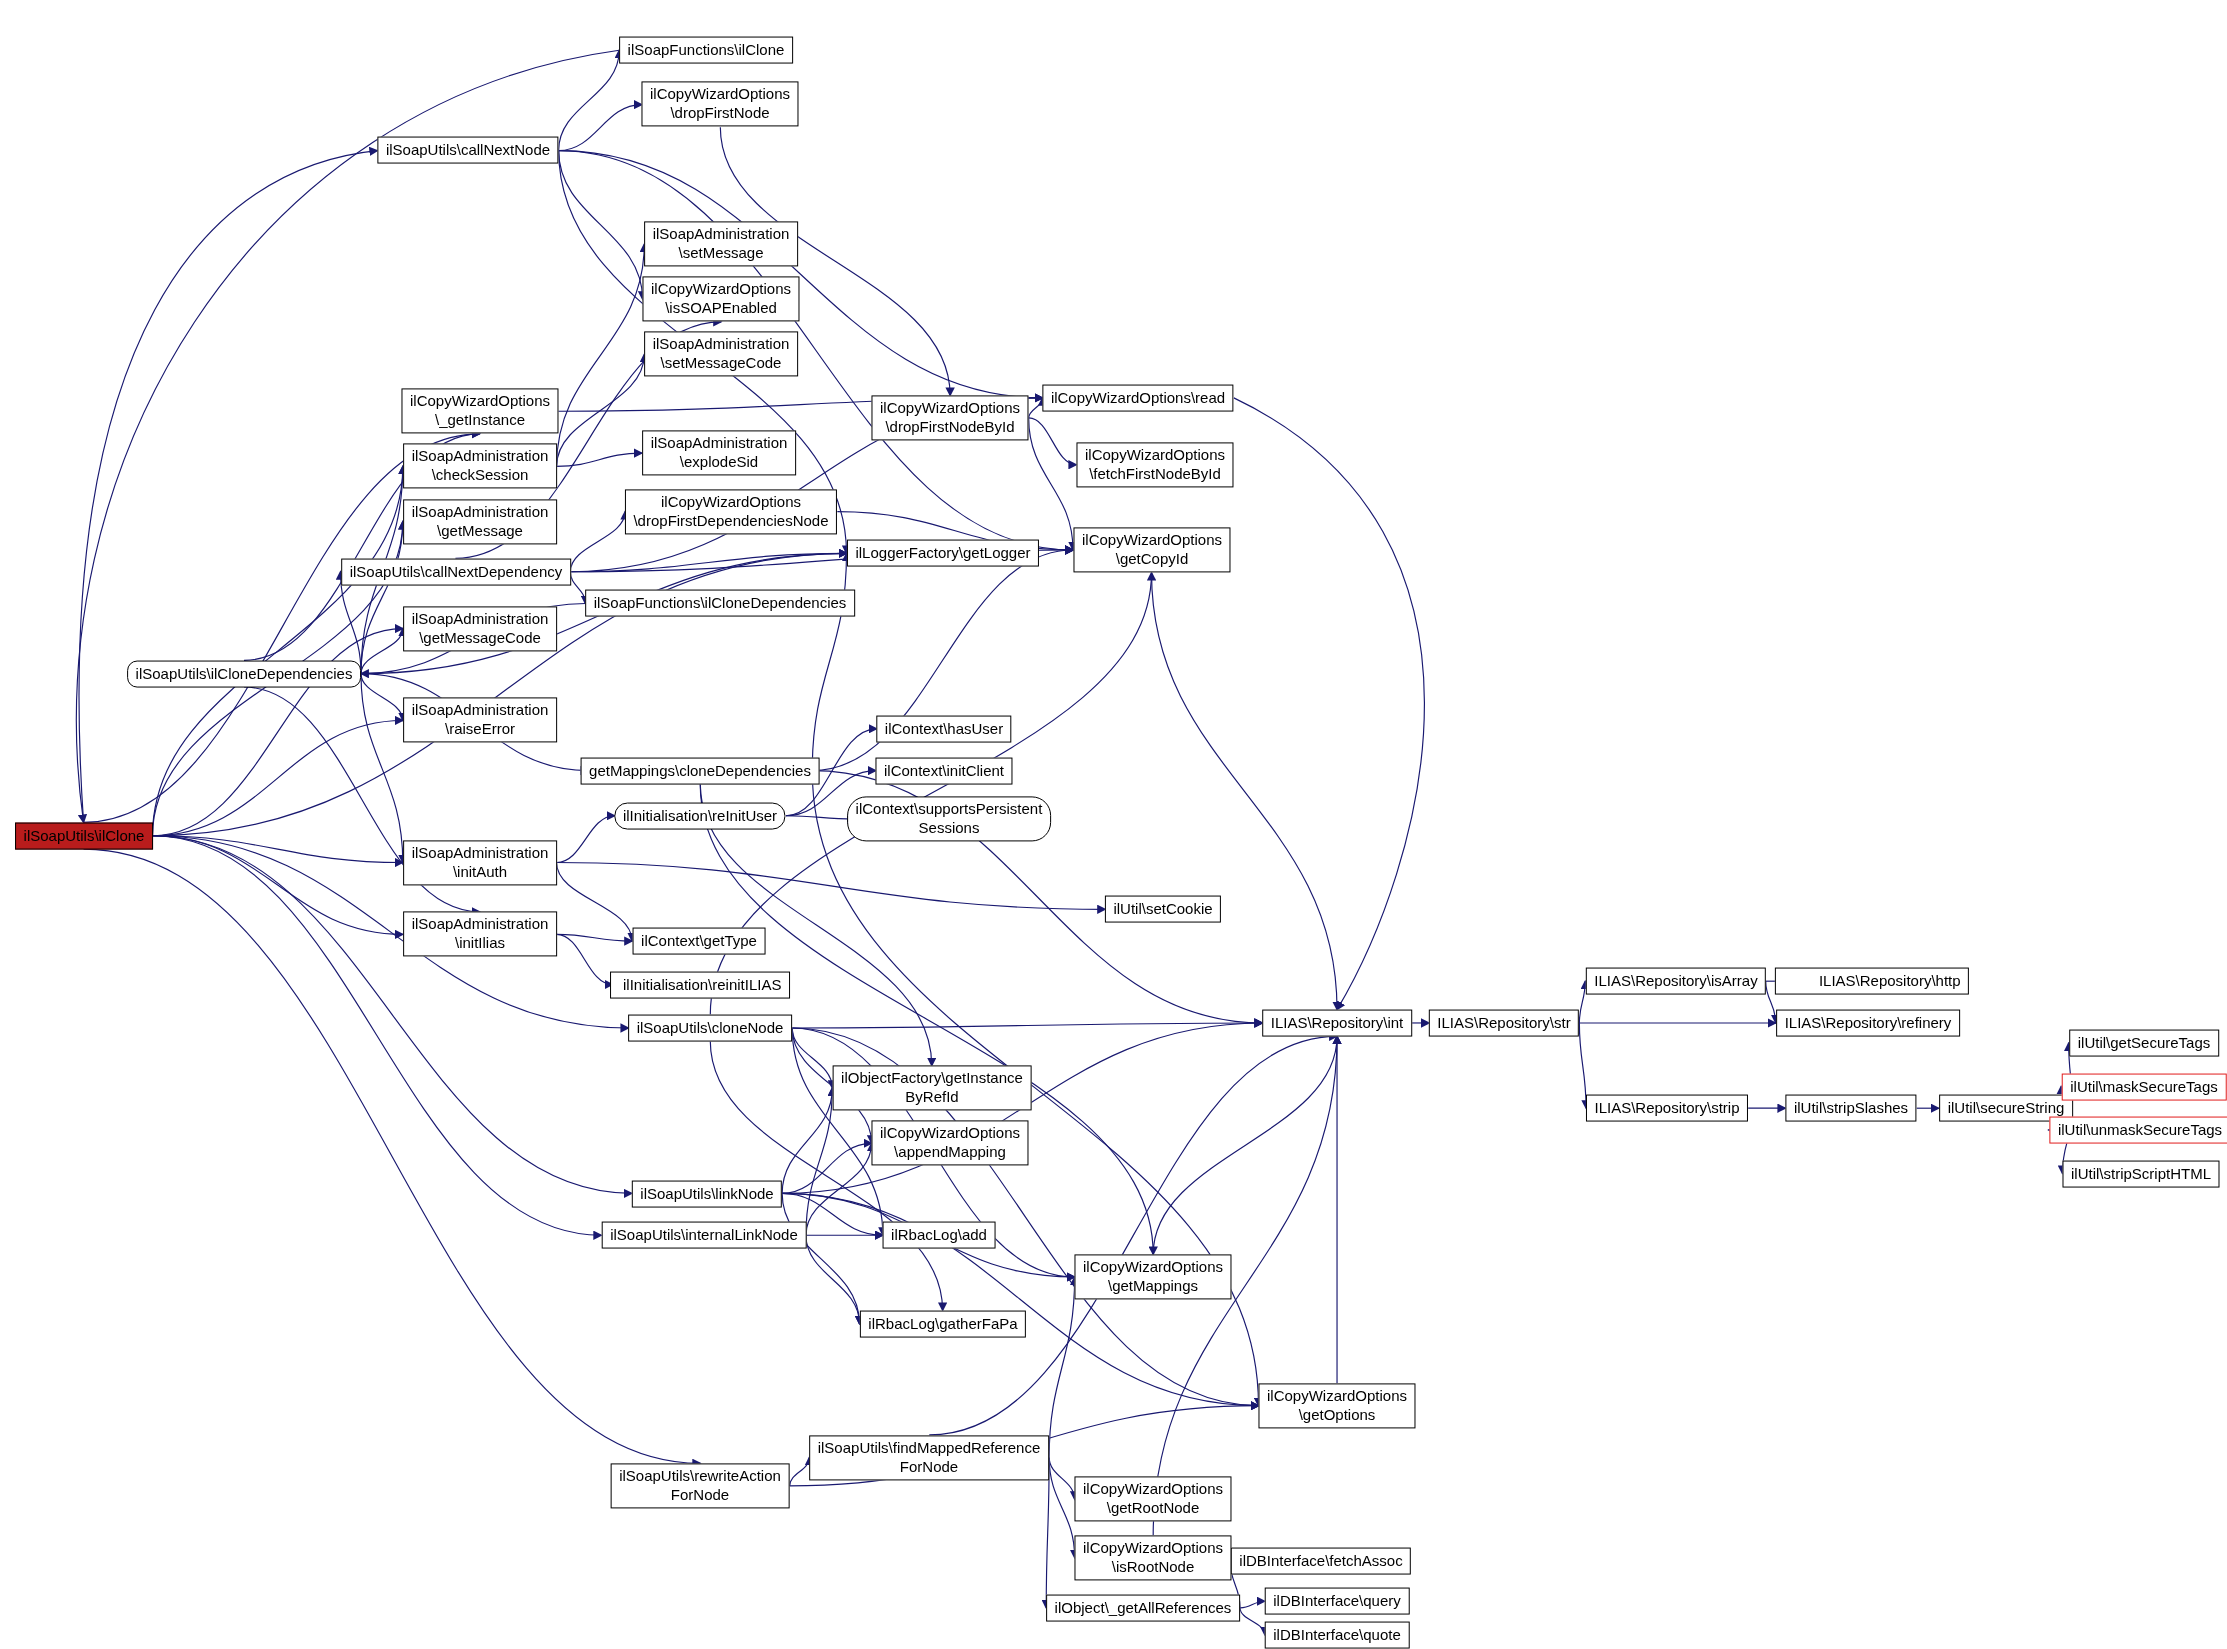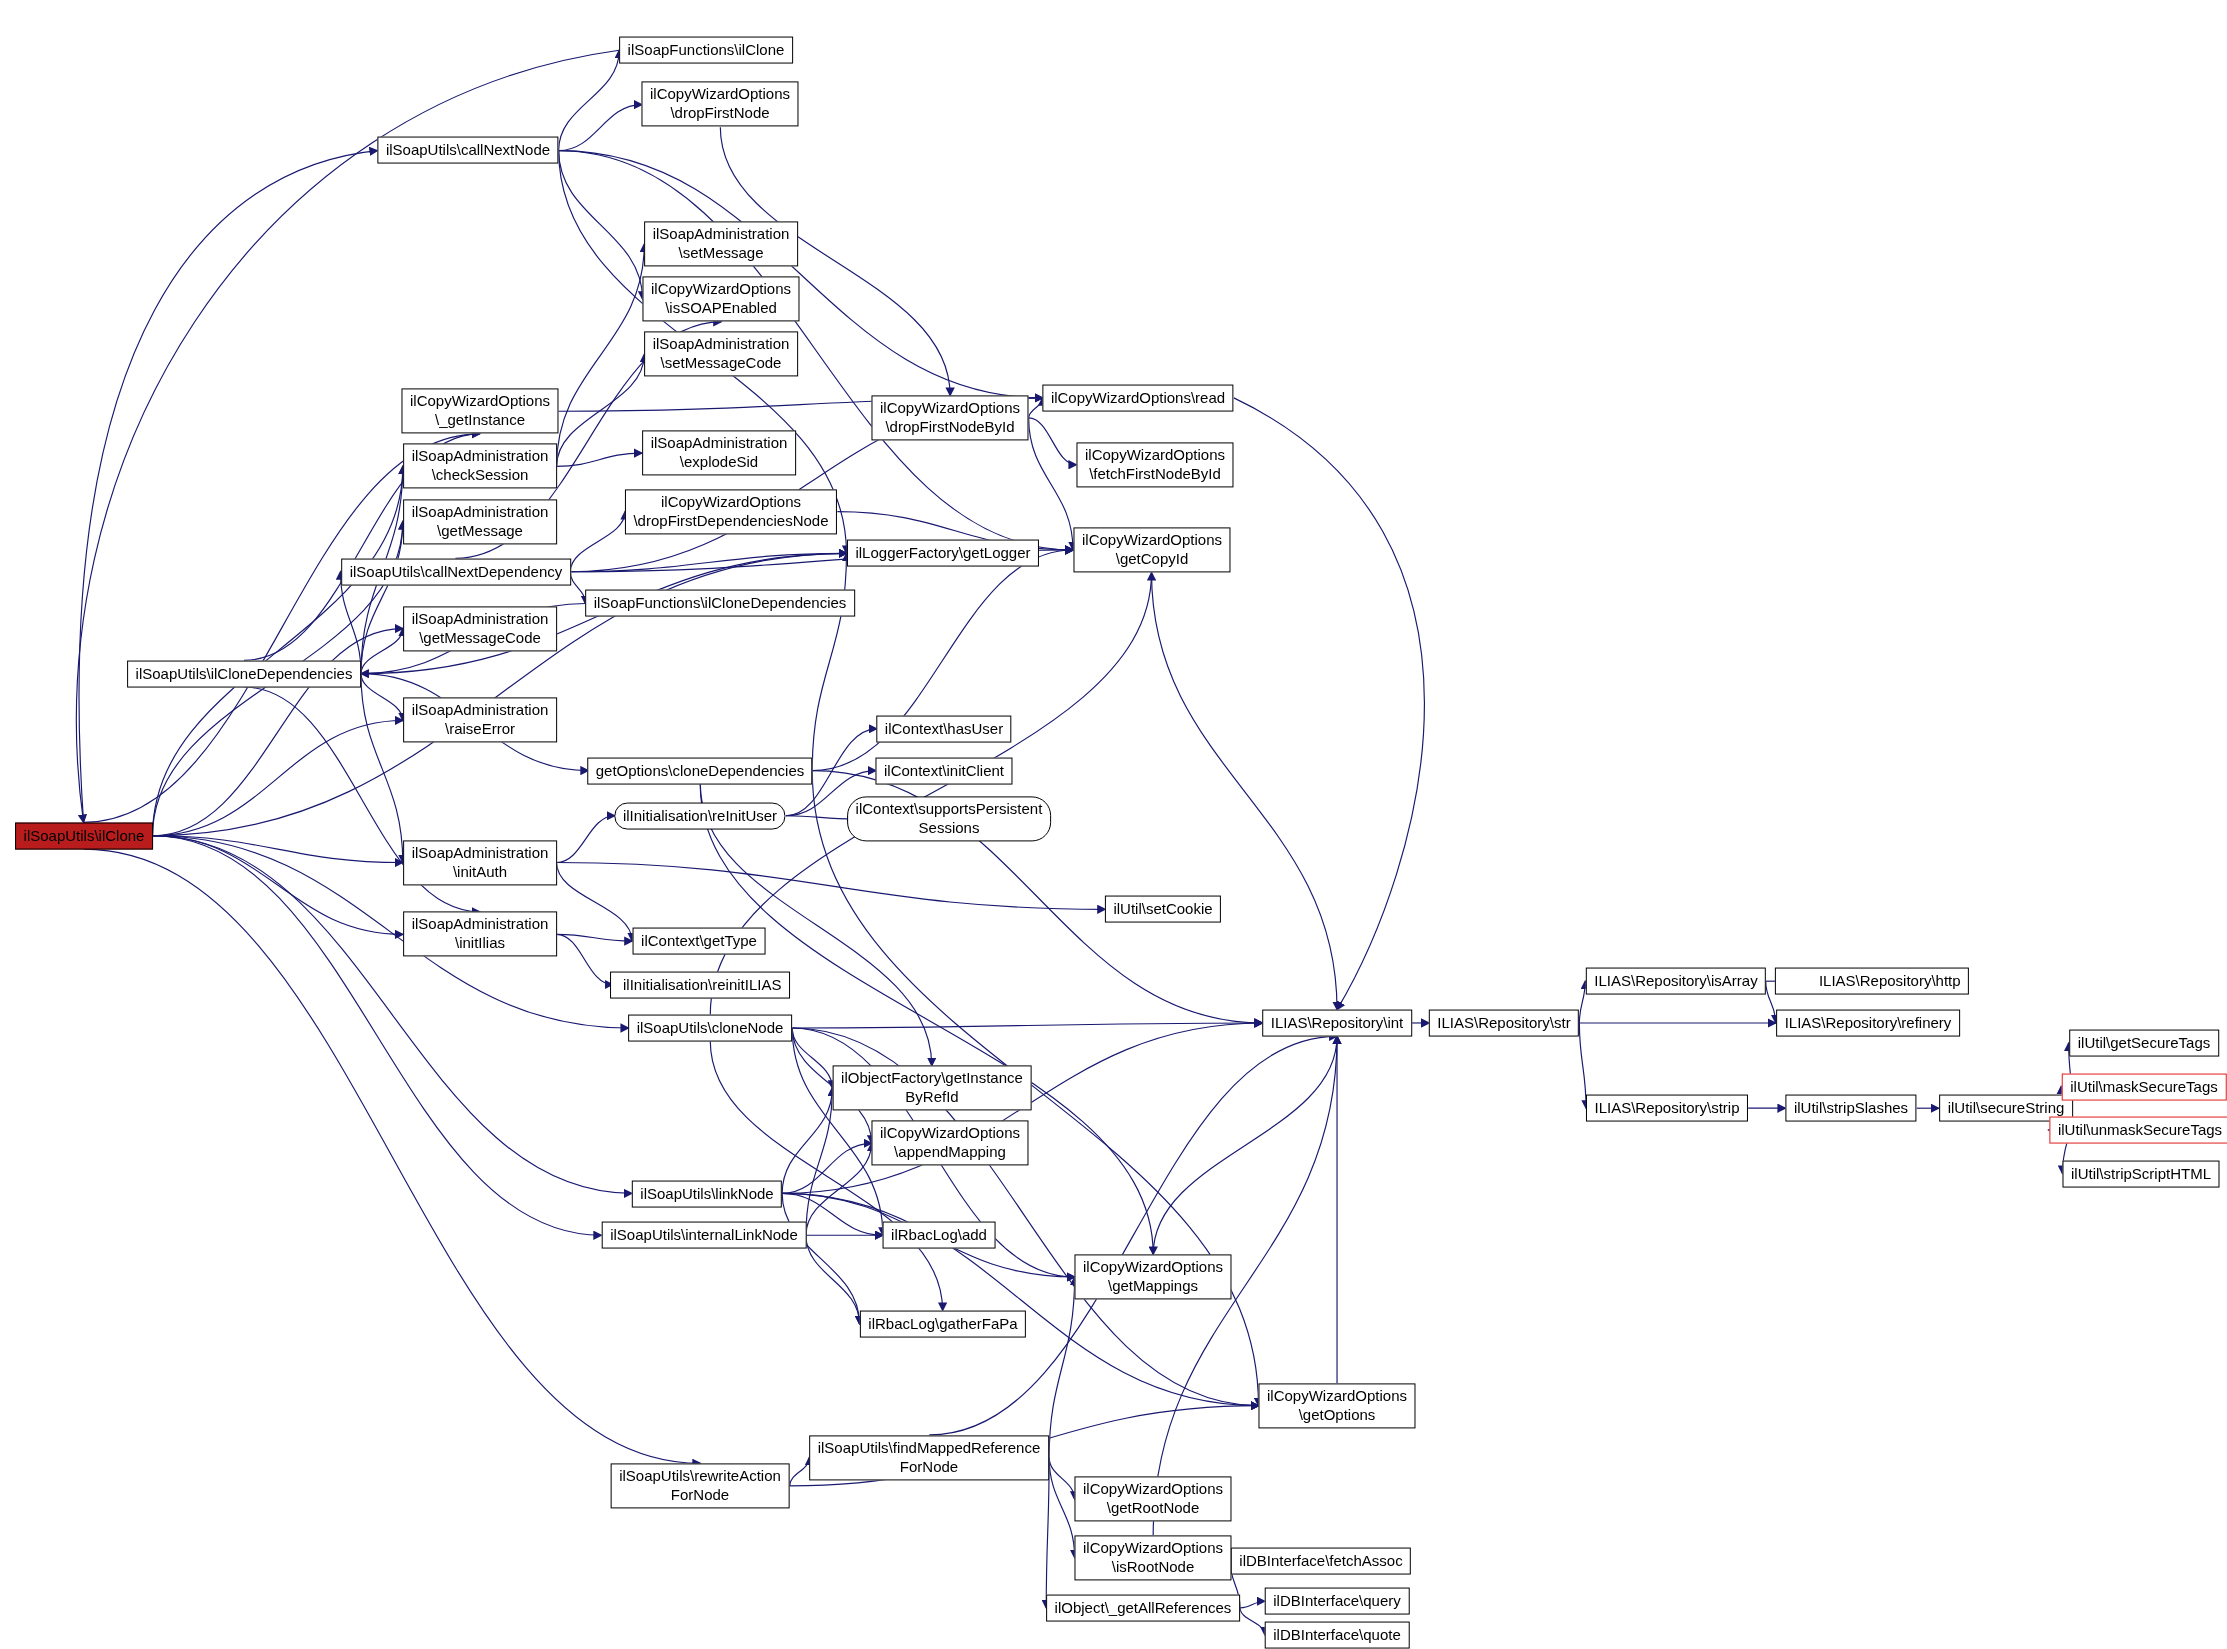--- a/index.html
+++ b/index.html
@@ -149,31 +149,31 @@
 \explodeSid</div>
     <div class="node" style="left: 480px; top: 522px;">ilSoapAdministration
 \getMessage</div>
     <div class="node" style="left: 731px; top: 512px;">ilCopyWizardOptions
 \dropFirstDependenciesNode</div>
     <div class="node" style="left: 456px; top: 572px;">ilSoapUtils\callNextDependency</div>
     <div class="node" style="left: 943px; top: 553px;">ilLoggerFactory\getLogger</div>
     <div class="node" style="left: 720px; top: 603px;">ilSoapFunctions\ilCloneDependencies</div>
     <div class="node" style="left: 480px; top: 629px;">ilSoapAdministration
 \getMessageCode</div>
-    <div class="node" style="left: 244px; top: 674px;">ilSoapUtils\ilCloneDependencies</div>
+    <div class="node" style="left: 244px; top: 674px; border-radius: 10px;">ilSoapUtils\ilCloneDependencies</div>
     <div class="node" style="left: 480px; top: 720px;">ilSoapAdministration
 \raiseError</div>
     <div class="node" style="left: 950px; top: 418px;">ilCopyWizardOptions
 \dropFirstNodeById</div>
     <div class="node" style="left: 1138px; top: 398px;">ilCopyWizardOptions\read</div>
     <div class="node" style="left: 1155px; top: 465px;">ilCopyWizardOptions
 \fetchFirstNodeById</div>
     <div class="node" style="left: 1152px; top: 550px;">ilCopyWizardOptions
 \getCopyId</div>
-    <div class="node" style="left: 700px; top: 771px;">getOptions\cloneDependencies</div>
+    <div class="node" style="left: 700px; top: 771px;">getMappings\cloneDependencies</div>
     <div class="node" style="left: 944px; top: 729px;">ilContext\hasUser</div>
     <div class="node" style="left: 944px; top: 771px;">ilContext\initClient</div>
     <div class="node" style="left: 700px; top: 816px; border-radius: 13px;">ilInitialisation\reInitUser</div>
     <div class="node" style="left: 949px; top: 819px; border-radius: 19px;">ilContext\supportsPersistent
 Sessions</div>
     <div class="node" style="left: 480px; top: 863px;">ilSoapAdministration
 \initAuth</div>
     <div class="node" style="left: 1163px; top: 909px;">ilUtil\setCookie</div>
     <div class="node" style="left: 480px; top: 934px;">ilSoapAdministration
 \initIlias</div>

